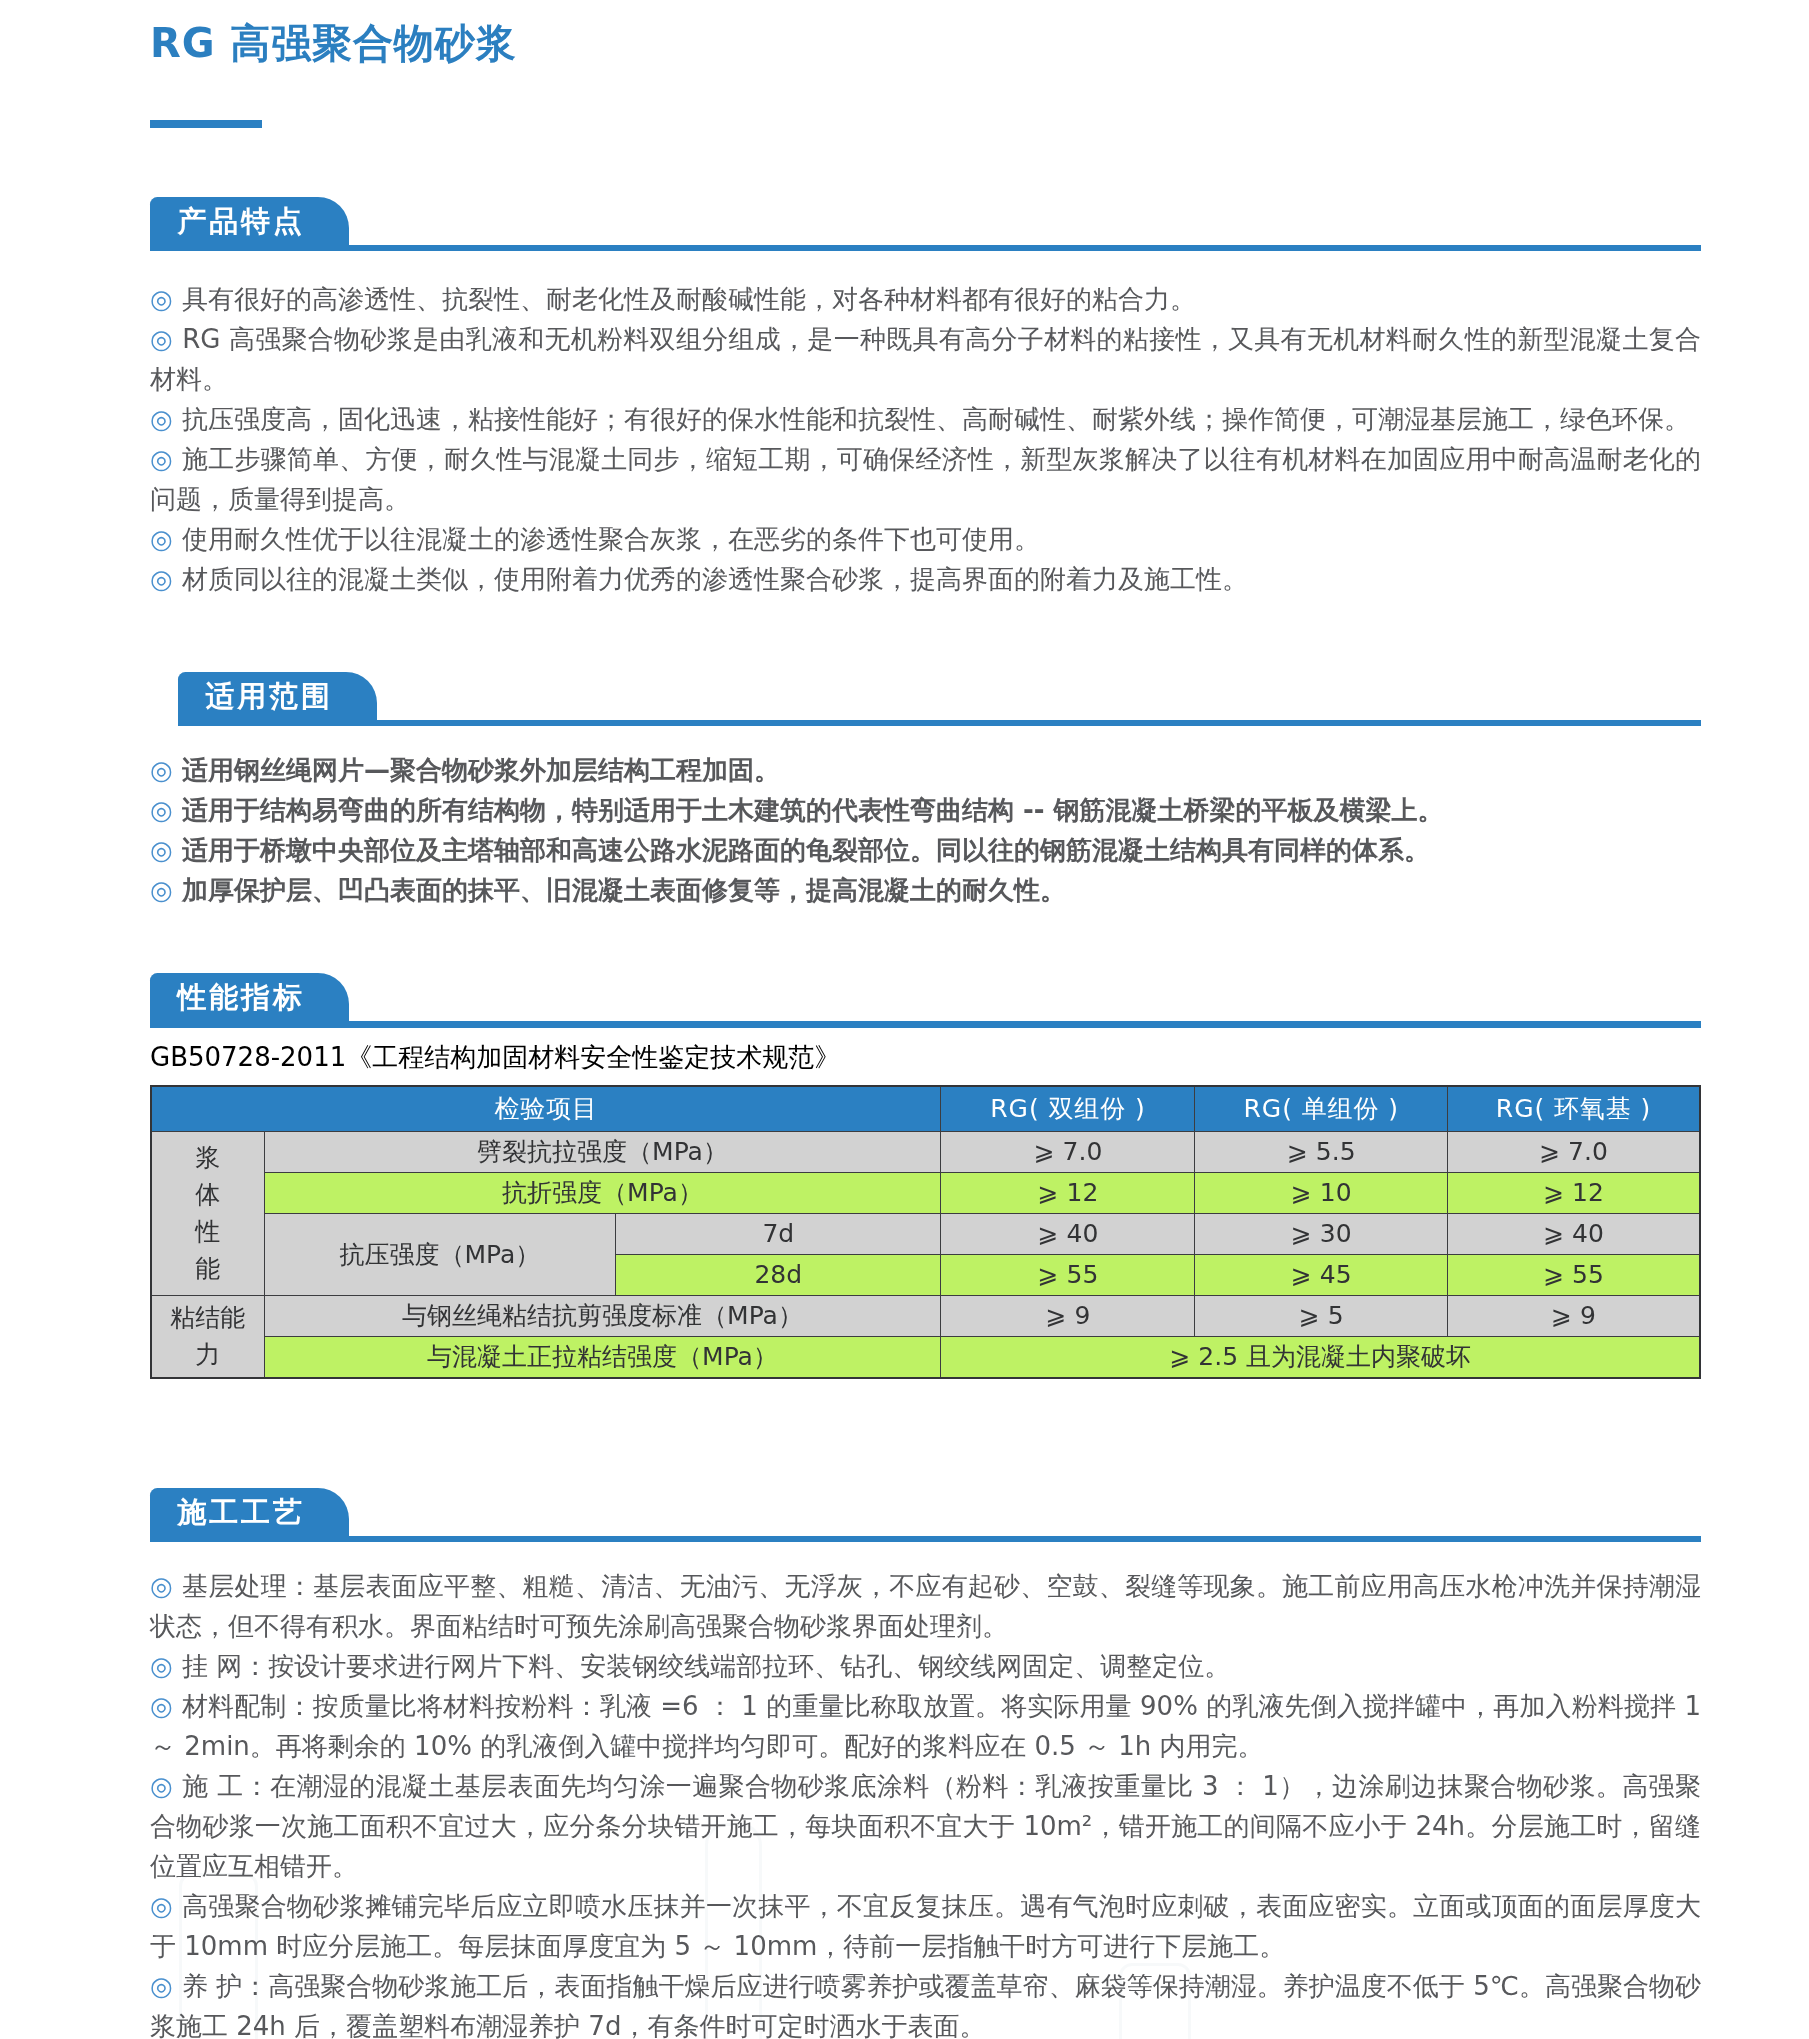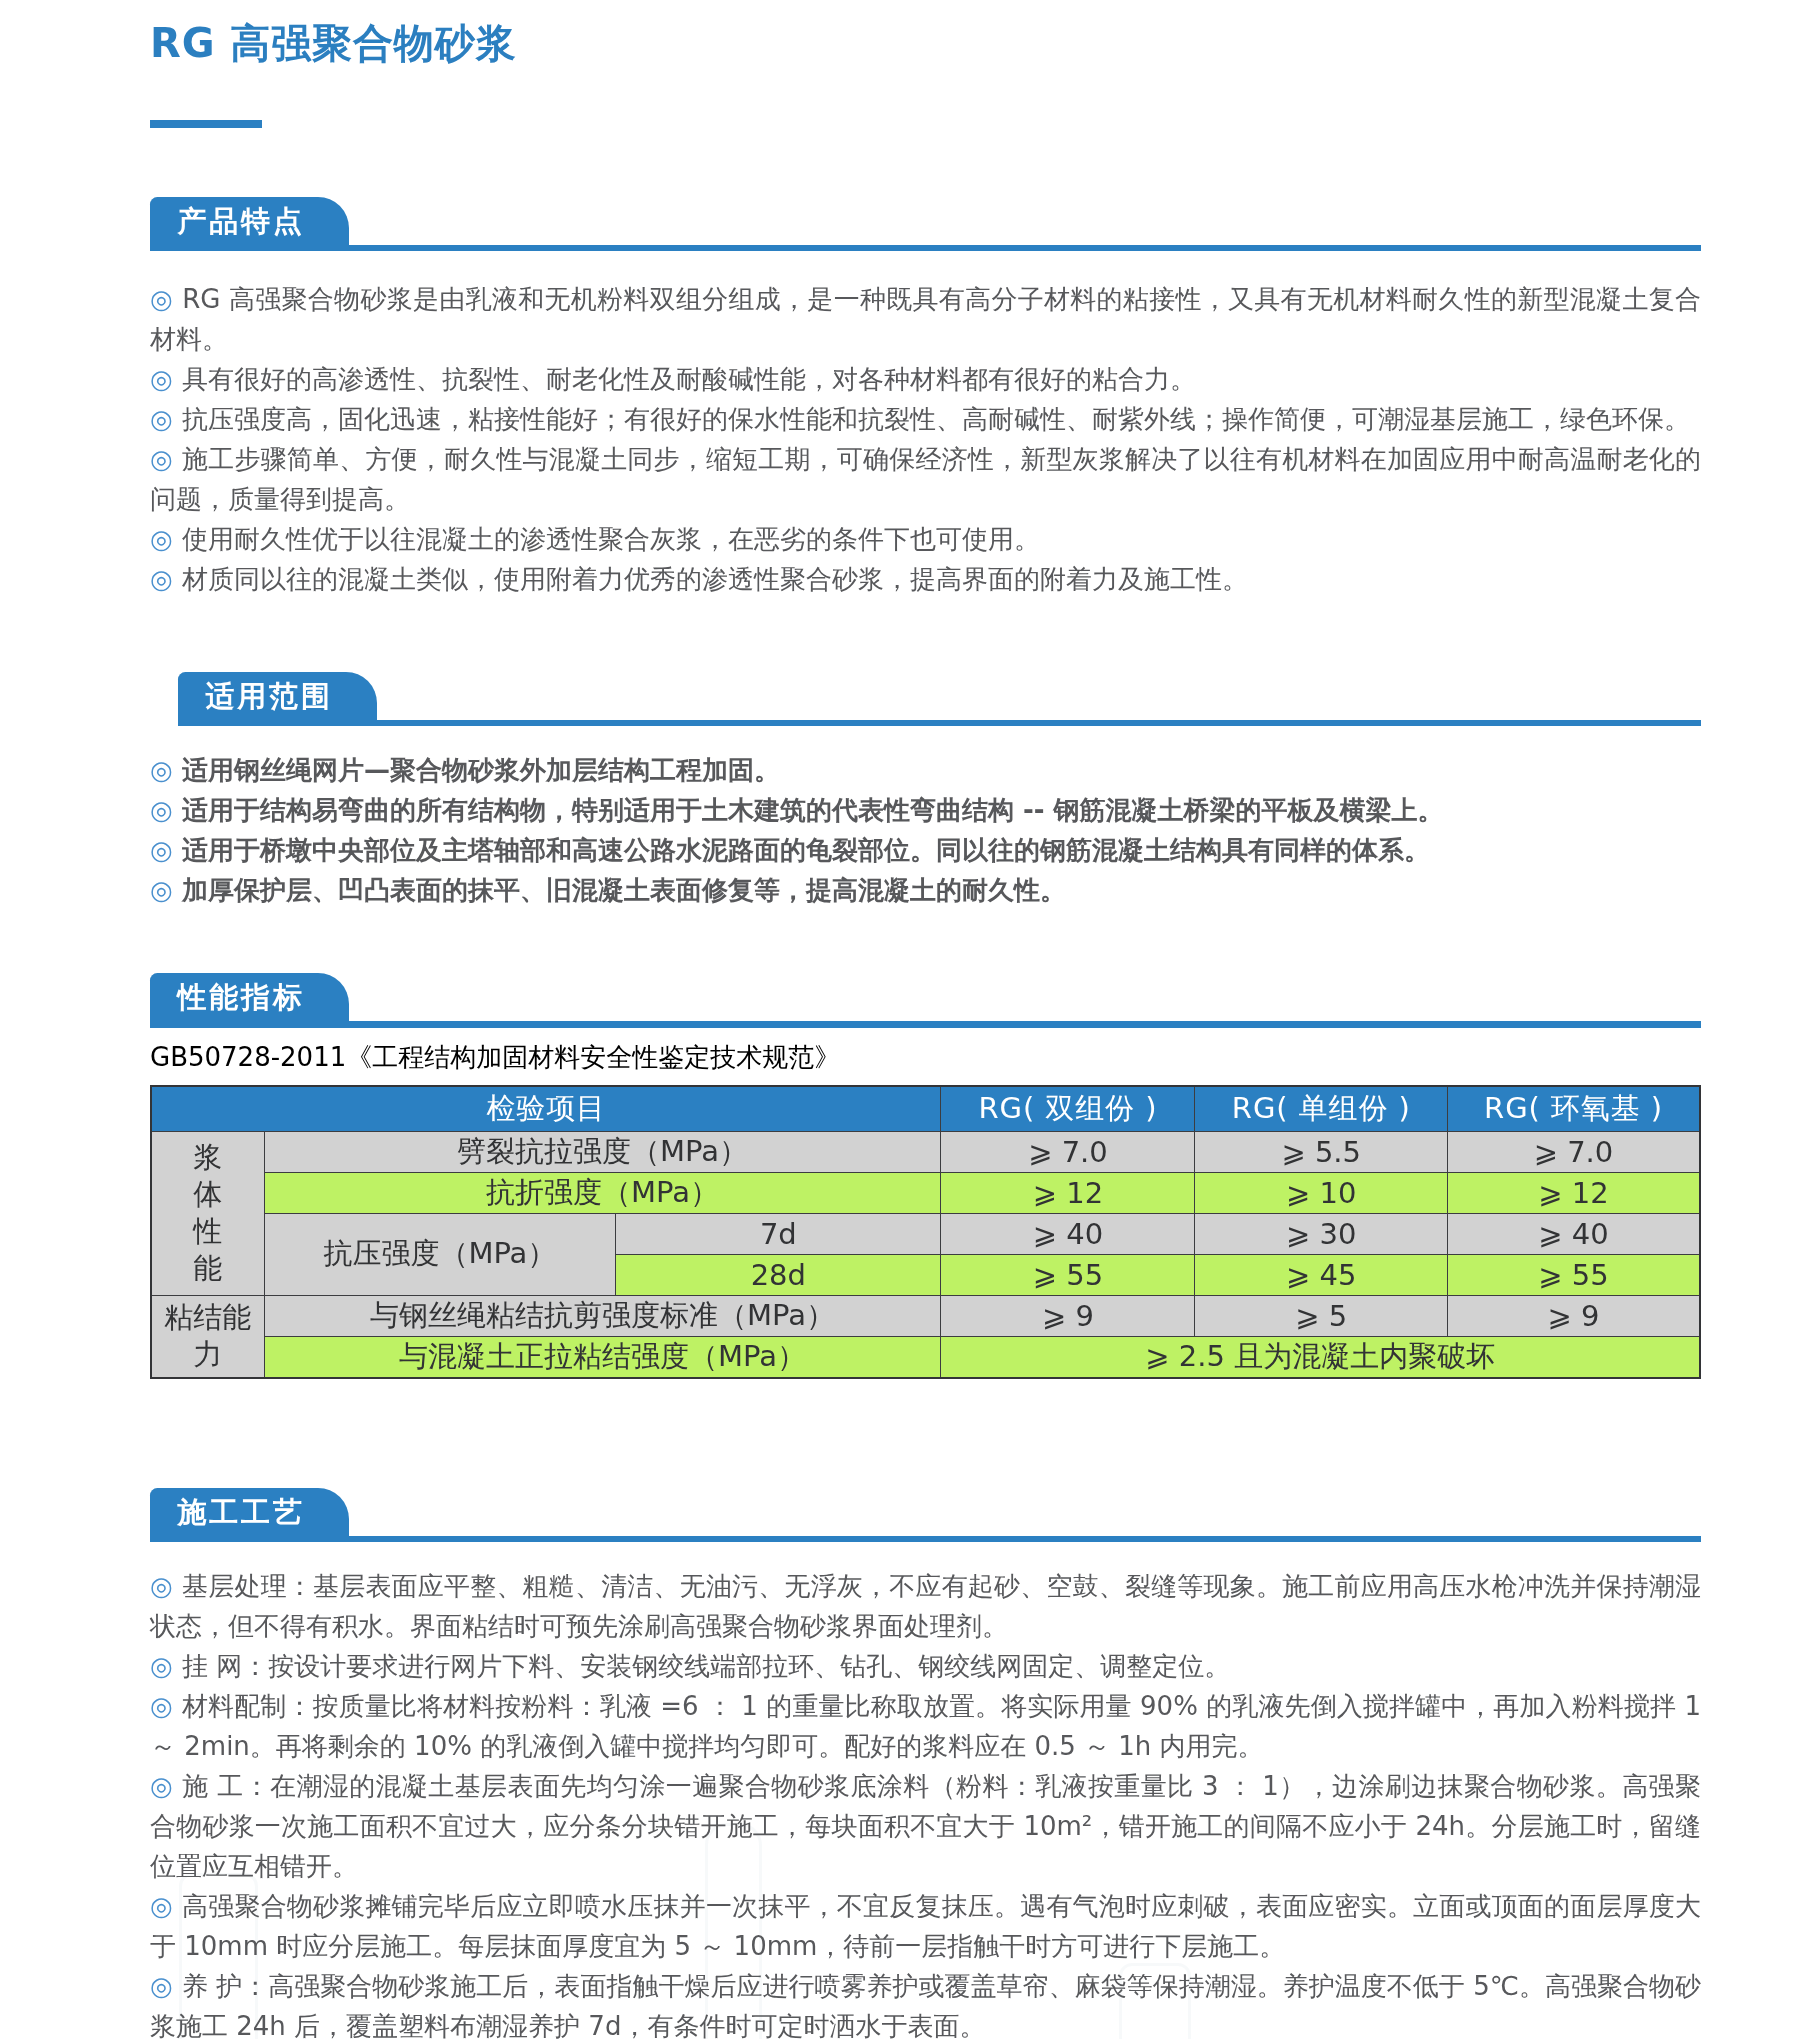--- a/index.html
+++ b/index.html
@@ -72,21 +72,21 @@
   }
   table.perf {
     margin-top: 11px;
     width: 100%;
     border-collapse: collapse;
     border: 2.8px solid #333437;
     table-layout: fixed;
   }
   table.perf th, table.perf td {
     border: 1.8px solid #3c3d40;
-    font-size: 29px;
+    font-size: 25px;
     color: #323335;
     text-align: center;
     vertical-align: middle;
     padding: 0 3.7px;
     height: 40px;
     overflow: hidden;
   }
   table.perf th {
     background: #2b80c2;
     color: #ffffff;
@@ -121,22 +121,22 @@
 
   <h1 class="title">RG 高强聚合物砂浆</h1>
   <div class="title-dash"></div>
 
   <section class="sec1">
     <div class="section-head">
       <div class="tab">产品特点</div>
       <div class="rule"></div>
     </div>
     <div class="list">
+      <p class="li"><span class="mk">◎</span><span>具有很好的高渗透性、抗裂性、耐老化性及耐酸碱性能，对各种材料都有很好的粘合力。</span></p>
       <p class="li"><span class="mk">◎</span><span>RG 高强聚合物砂浆是由乳液和无机粉料双组分组成，是一种既具有高分子材料的粘接性，又具有无机材料耐久性的新型混凝土复合材料。</span></p>
-      <p class="li"><span class="mk">◎</span><span>具有很好的高渗透性、抗裂性、耐老化性及耐酸碱性能，对各种材料都有很好的粘合力。</span></p>
       <p class="li"><span class="mk">◎</span><span>抗压强度高，固化迅速，粘接性能好；有很好的保水性能和抗裂性、高耐碱性、耐紫外线；操作简便，可潮湿基层施工，绿色环保。</span></p>
       <p class="li"><span class="mk">◎</span><span>施工步骤简单、方便，耐久性与混凝土同步，缩短工期，可确保经济性，新型灰浆解决了以往有机材料在加固应用中耐高温耐老化的问题，质量得到提高。</span></p>
       <p class="li"><span class="mk">◎</span><span>使用耐久性优于以往混凝土的渗透性聚合灰浆，在恶劣的条件下也可使用。</span></p>
       <p class="li"><span class="mk">◎</span><span>材质同以往的混凝土类似，使用附着力优秀的渗透性聚合砂浆，提高界面的附着力及施工性。</span></p>
     </div>
   </section>
 
   <section class="sec2">
     <div class="section-head">
       <div class="tab">适用范围</div>

